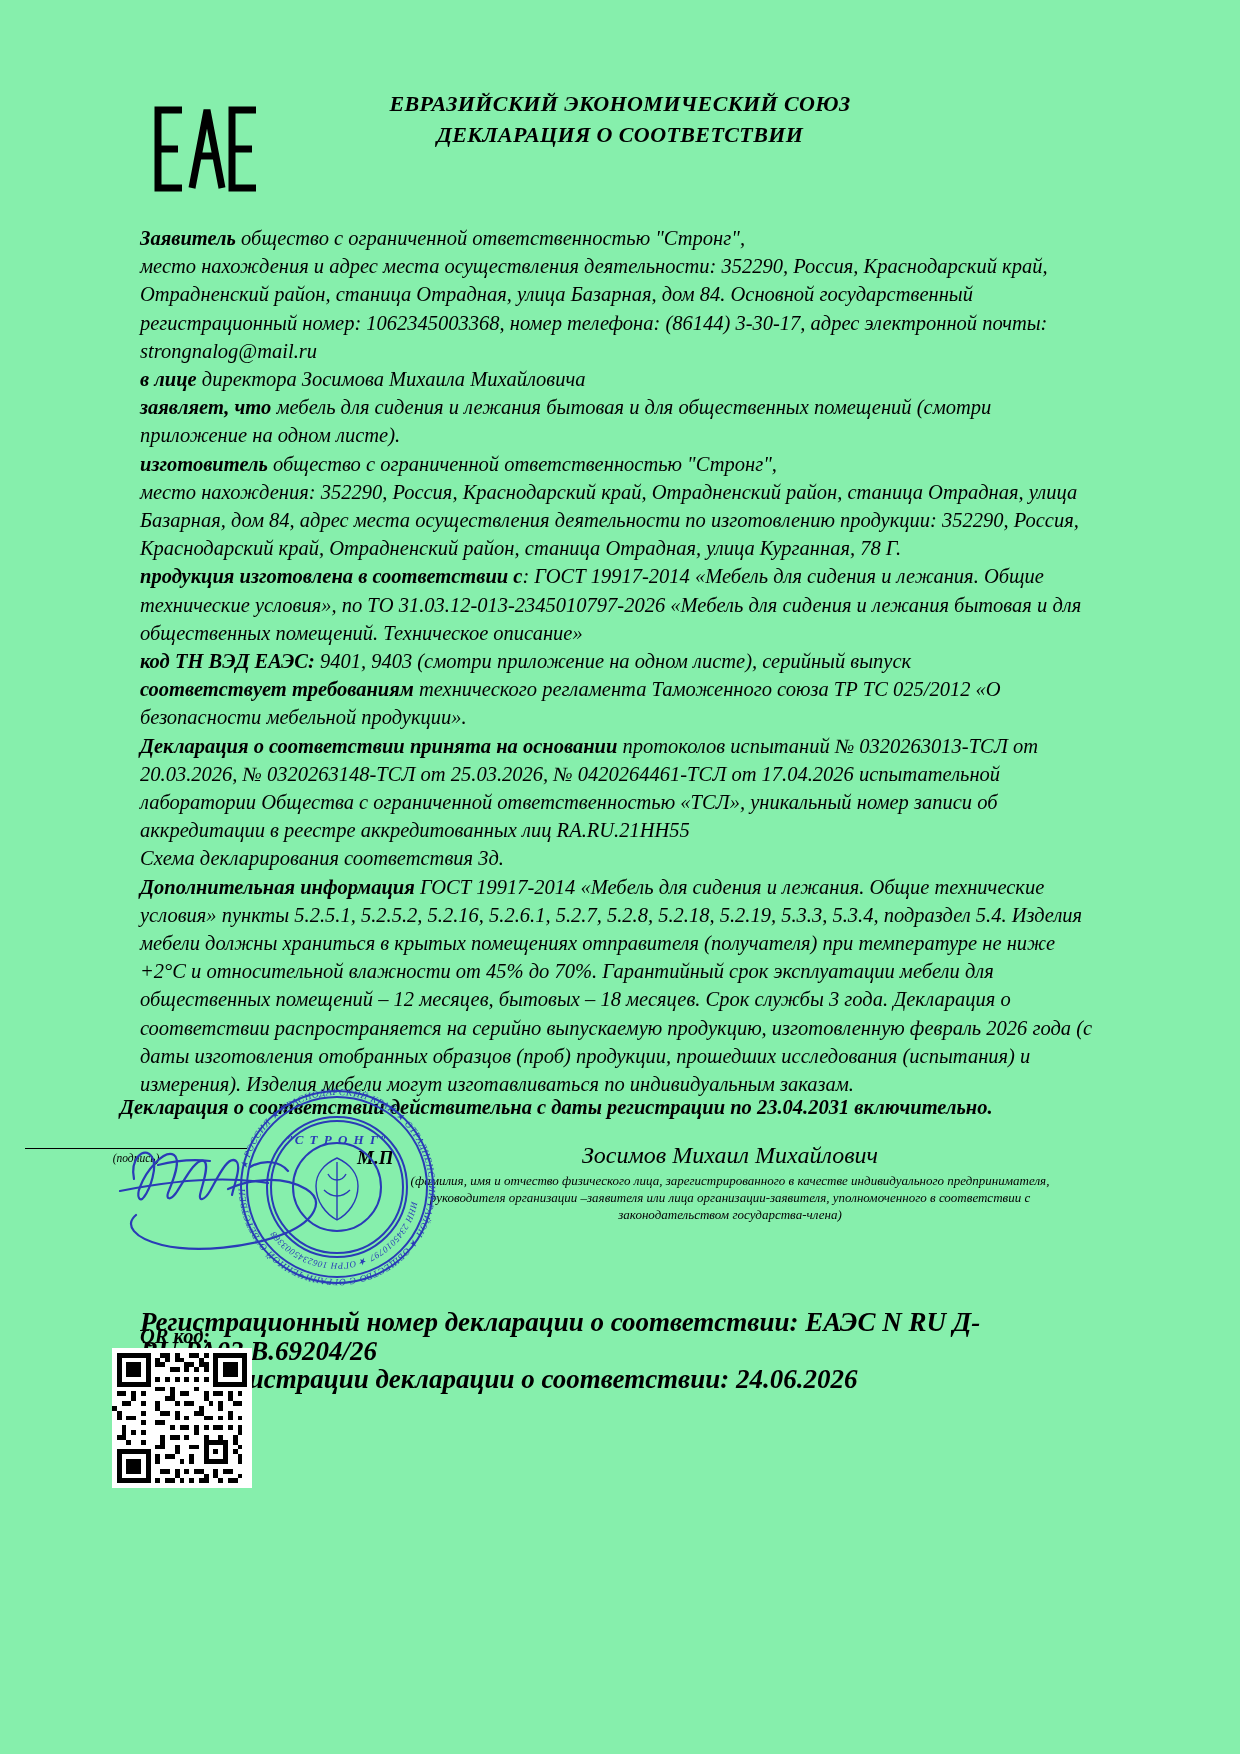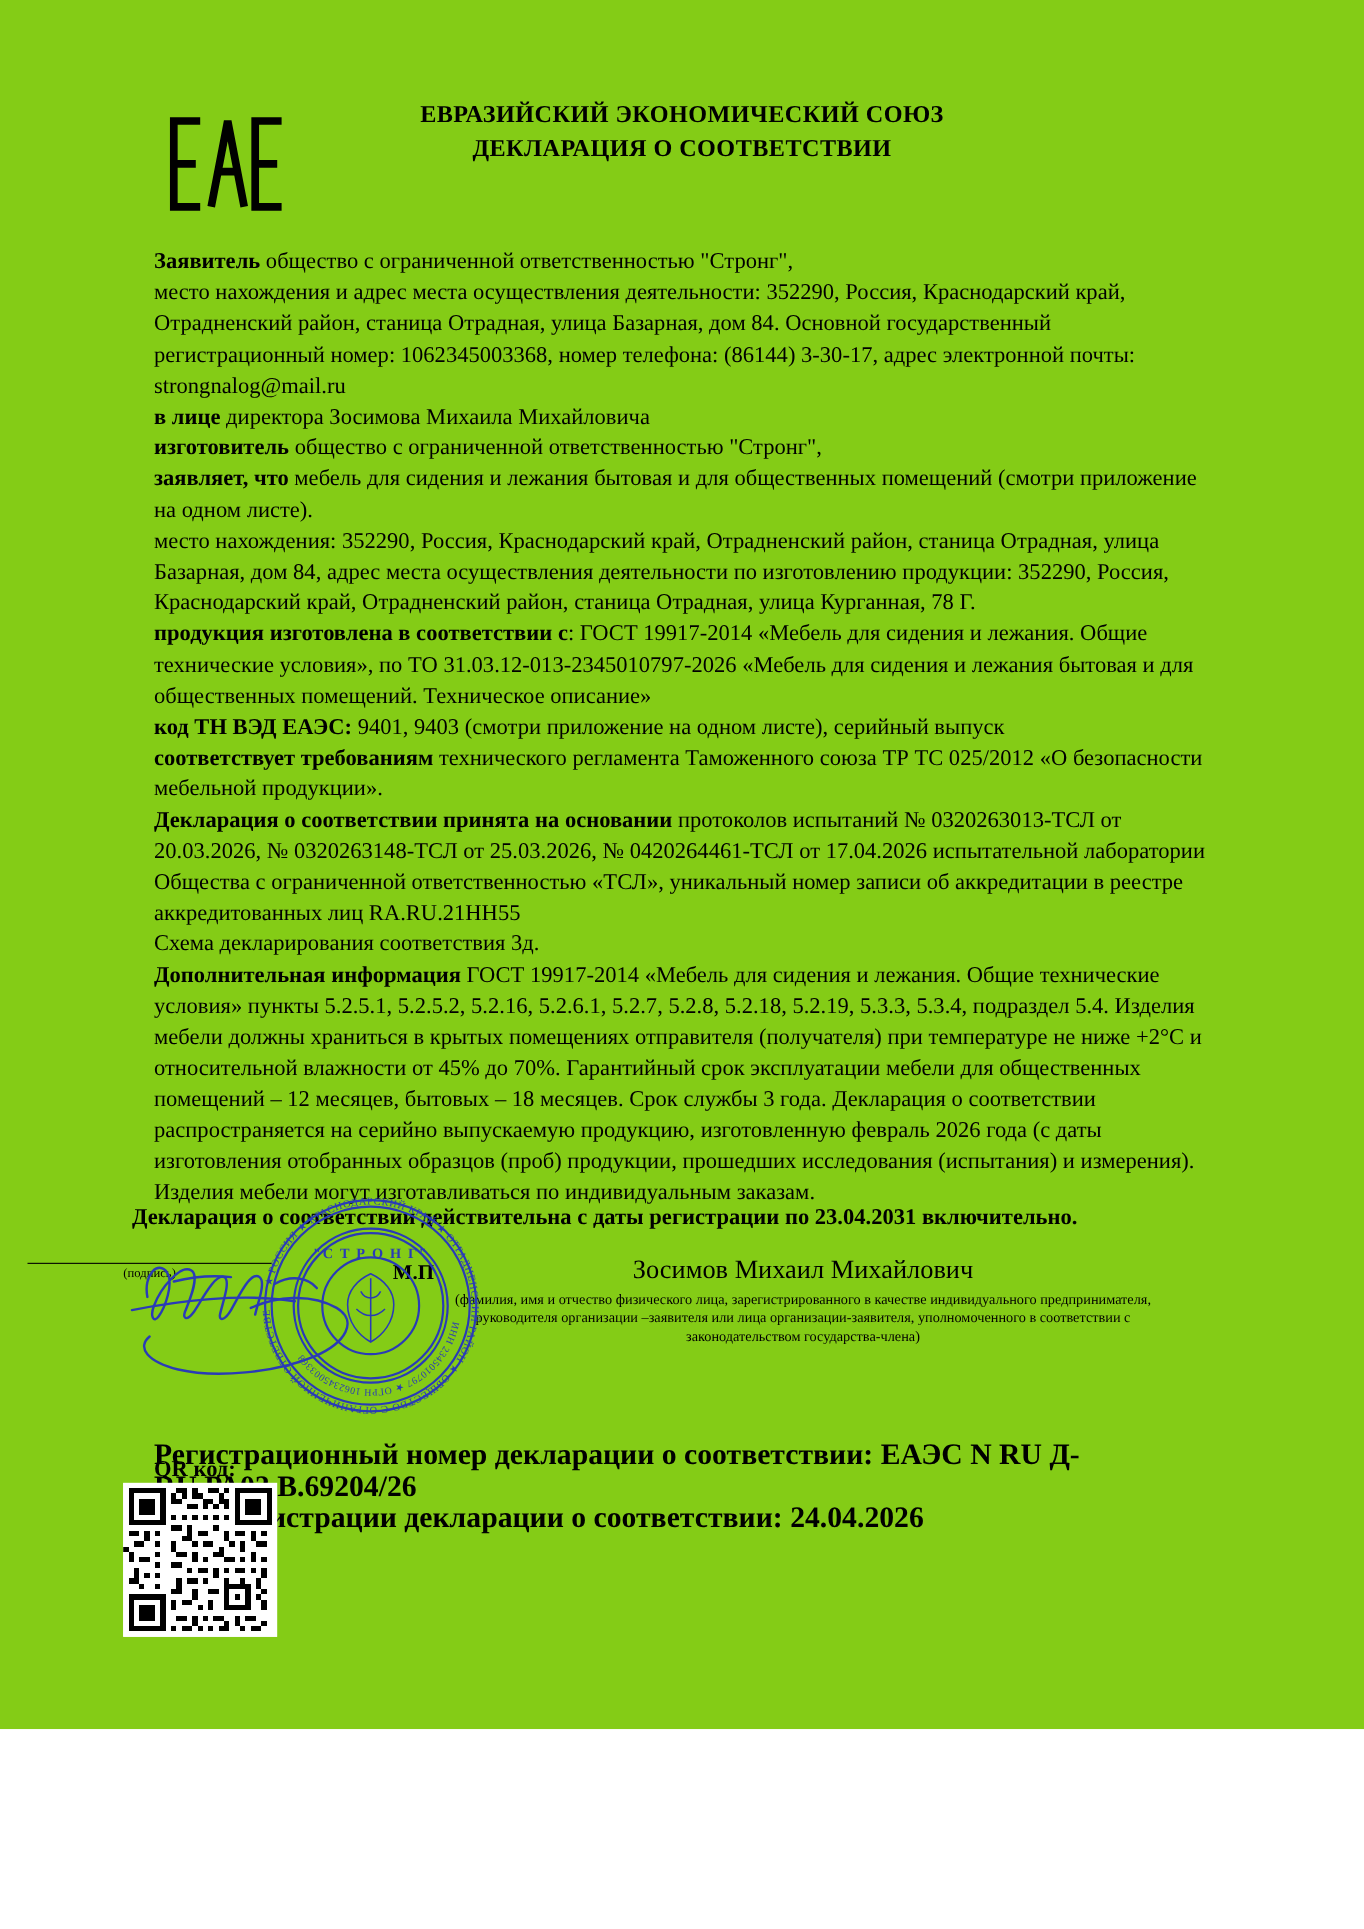--- a/index.html
+++ b/index.html
@@ -7,23 +7,24 @@
     padding: 0;
     background: #ffffff;
   }
   body {
     font-family: "Liberation Serif", serif;
     color: #000000;
   }
   .page {
     position: relative;
     width: 1240px;
-    height: 1572px;
+    height: 1754px;
     overflow: hidden;
-    background: #84cc16;
+    background: #86efac;
+    font-style: italic;
   }
   
   .header {
     position: absolute;
     top: 88px;
     left: 0;
     width: 1240px;
     text-align: center;
   }
   .header .line {
@@ -178,23 +179,23 @@
   </div>
 
   <div class="content">
 
     <p><b>Заявитель</b><span> общество с ограниченной ответственностью "Стронг",</span></p>
 
     <p>место нахождения и адрес места осуществления деятельности: 352290, Россия, Краснодарский край, Отрадненский район, станица Отрадная, улица Базарная, дом 84. Основной государственный регистрационный номер: 1062345003368, номер телефона: (86144) 3-30-17, адрес электронной почты: strongnalog@mail.ru</p>
 
     <p><b>в лице</b><span>  директора Зосимова Михаила Михайловича</span></p>
 
+    <p><b>заявляет, что</b><span> мебель для сидения и лежания бытовая и для общественных помещений (смотри приложение на одном листе).</span></p>
+
     <p><b>изготовитель</b><span> общество с ограниченной ответственностью "Стронг",</span></p>
-
-    <p><b>заявляет, что</b><span> мебель для сидения и лежания бытовая и для общественных помещений (смотри приложение на одном листе).</span></p>
 
     <p>место нахождения: 352290, Россия, Краснодарский край, Отрадненский район, станица Отрадная, улица Базарная, дом 84, адрес места осуществления деятельности по изготовлению продукции: 352290, Россия, Краснодарский край, Отрадненский район, станица Отрадная, улица Курганная, 78 Г.</p>
 
     <p><b>продукция изготовлена в соответствии с</b><span>: ГОСТ 19917-2014 «Мебель для сидения и лежания. Общие технические условия», по ТО 31.03.12-013-2345010797-2026 «Мебель для сидения и лежания бытовая и для общественных помещений. Техническое описание»</span></p>
 
     <p><b>код ТН ВЭД ЕАЭС:</b><span> 9401, 9403 (смотри приложение на одном листе), серийный выпуск</span></p>
 
     <p><b>соответствует требованиям</b><span> технического регламента Таможенного союза ТР ТС 025/2012 «О безопасности мебельной продукции».</span></p>
 
     <p><b>Декларация о соответствии принята на основании</b><span> протоколов испытаний № 0320263013-ТСЛ от 20.03.2026, № 0320263148-ТСЛ от 25.03.2026, № 0420264461-ТСЛ от 17.04.2026 испытательной лаборатории Общества с ограниченной ответственностью «ТСЛ», уникальный номер записи об аккредитации в реестре аккредитованных лиц RA.RU.21НН55</span></p>
@@ -252,21 +253,21 @@
         <path d="M109 80 C122 86 130 96 130 108 C130 124 120 136 109 142 C98 136 88 124 88 108 C88 96 96 86 109 80 Z"></path>
         <path d="M100 96 C104 104 114 104 118 96"></path>
         <path d="M96 112 C104 120 114 120 122 112"></path>
         <path d="M109 84 L109 142"></path>
       </g>
     </svg>
   </div>
 
   <div class="reg-block">
     <div><span>Регистрационный номер декларации о соответствии:</span><span> ЕАЭС N RU Д-RU.РА03.В.69204/26</span></div>
-    <div><span>Дата регистрации декларации о соответствии:</span><span> 24.04.2026</span></div>
+    <div><span>Дата регистрации декларации о соответствии:</span><span> 24.06.2026</span></div>
   </div>
 
   <div class="qr-label">QR код:</div>
 
   <div class="qr">
     <svg viewBox="0 0 29 29" width="140" height="140" shape-rendering="crispEdges" aria-hidden="true">
       <rect width="29" height="29" fill="#fff"></rect>
       <g fill="#000">
 
         <rect x="1" y="1" width="7" height="1"></rect>

